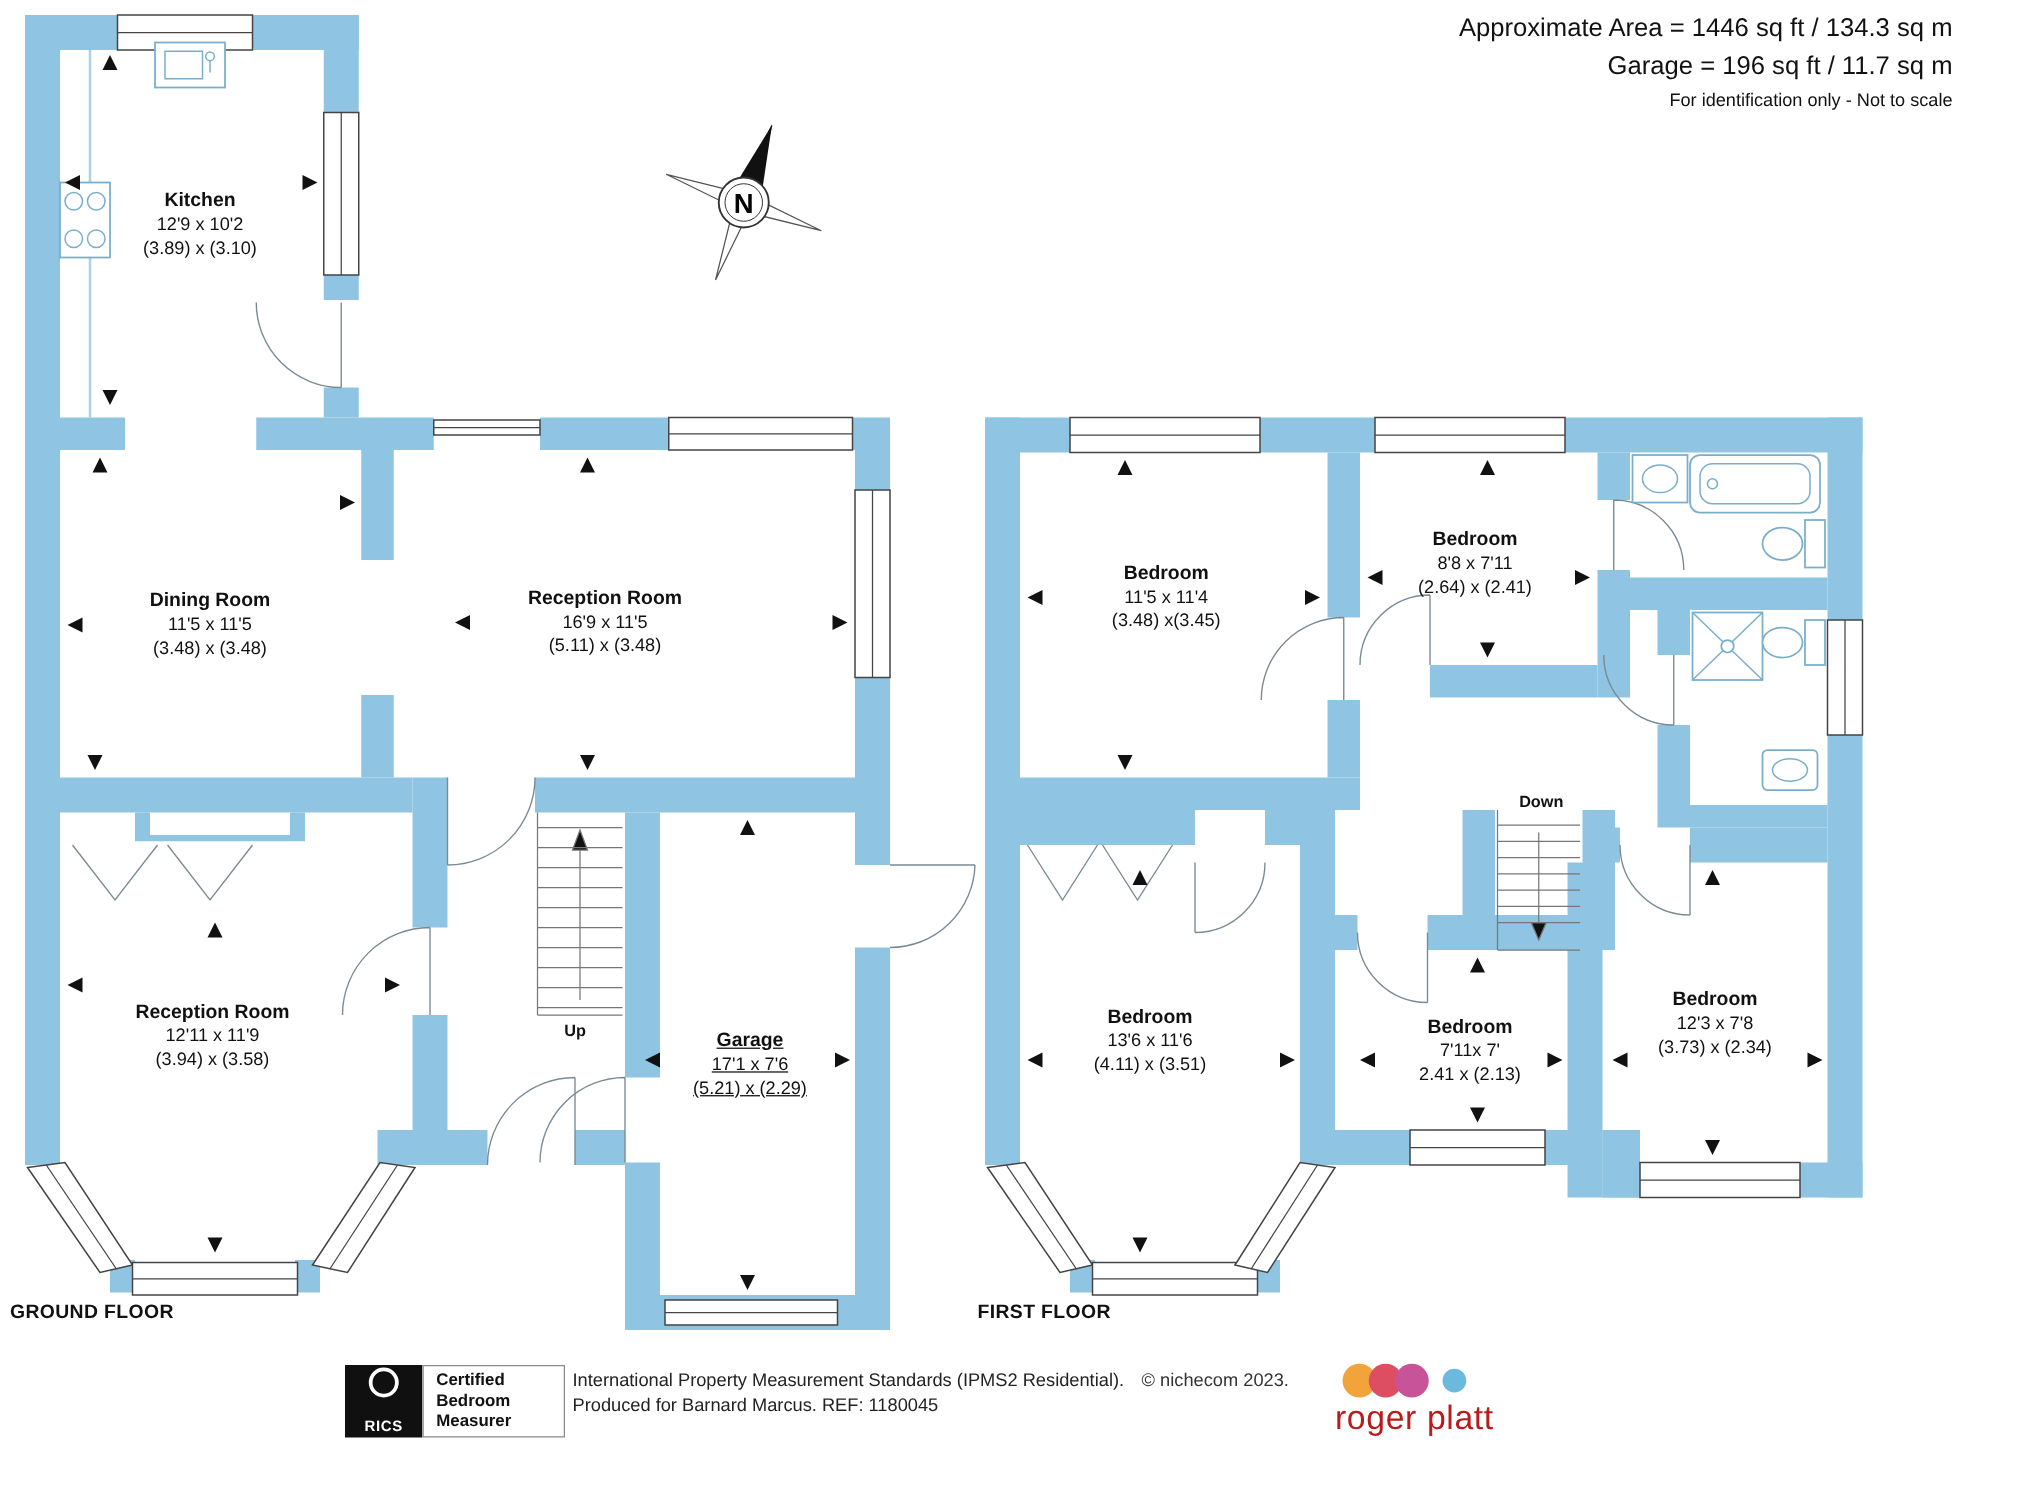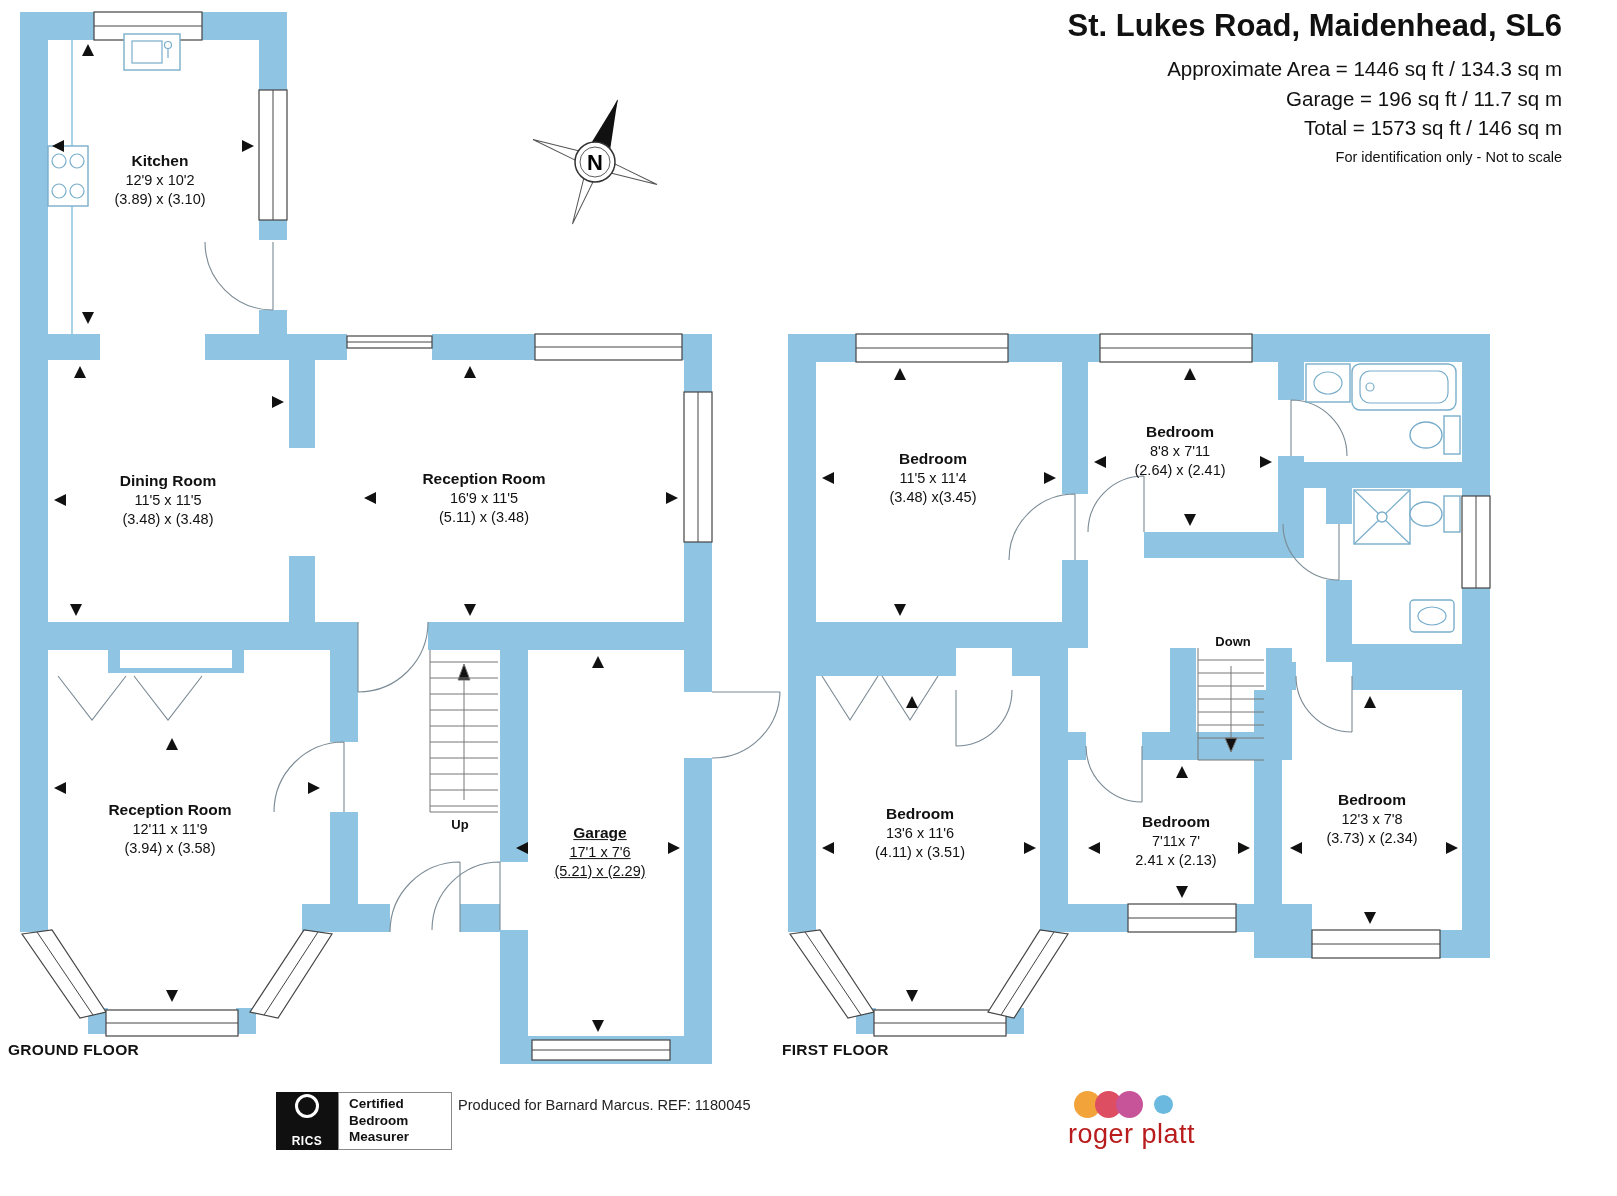--- a/index.html
+++ b/index.html
@@ -308,24 +308,22 @@
         <polygon points="1088,848 1100,842 1100,854" class="arrow"></polygon>
         <polygon points="1250,848 1238,842 1238,854" class="arrow"></polygon>
         <polygon points="1370,696 1364,708 1376,708" class="arrow"></polygon>
         <polygon points="1370,924 1364,912 1376,912" class="arrow"></polygon>
         <polygon points="1290,848 1302,842 1302,854" class="arrow"></polygon>
         <polygon points="1458,848 1446,842 1446,854" class="arrow"></polygon>
       </g>
   </svg>
 
   <div class="header">
-    <div class="title">St. Lukes Road, Maidenhead, SL6</div>
     <div class="area-line">Approximate Area = 1446 sq ft / 134.3 sq m</div>
     <div class="area-line">Garage = 196 sq ft / 11.7 sq m</div>
-    <div class="area-line">Total = 1573 sq ft / 146 sq m</div>
     <div class="note">For identification only - Not to scale</div>
   </div>
 
   <div class="room-label" style="left:160px;top:180px;">
     <div class="room-name">Kitchen</div>
     <div class="room-dim">12'9 x 10'2</div>
     <div class="room-dim">(3.89) x (3.10)</div>
   </div>
   <div class="room-label" style="left:168px;top:500px;">
     <div class="room-name">Dining Room</div>
@@ -383,20 +381,21 @@
   <div class="badge-rics">
     <div class="rics-ring"></div>
     <div class="rics-text">RICS</div>
   </div>
   <div class="badge-cert">
     <div>Certified</div>
     <div>Bedroom</div>
     <div>Measurer</div>
   </div>
   <div class="disclaimer">
+    <div><span>International Property Measurement Standards (IPMS2 Residential).</span><span class="copyright">© nichecom 2023.</span></div>
     <div>Produced for Barnard Marcus.   REF:  1180045</div>
   </div>
   <div class="brand">
     <div class="brand-dots">
       <div class="dot dot-orange"></div>
       <div class="dot dot-red"></div>
       <div class="dot dot-pink"></div>
       <div class="dot dot-blue"></div>
     </div>
     <div class="brand-text">roger platt</div>

